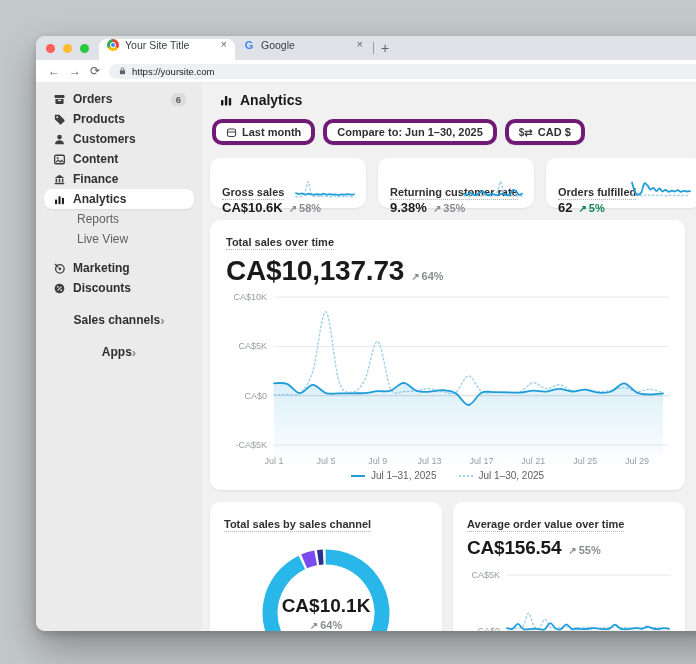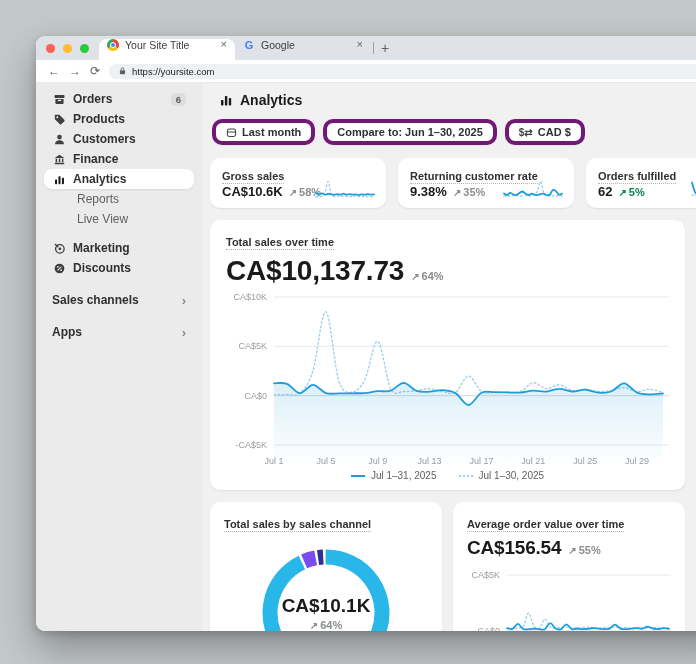--- a/index.html
+++ b/index.html
@@ -27,32 +27,32 @@
   .app{display:flex;height:549px}
   .sidebar{width:166px;box-sizing:border-box;background:#ebebeb;padding:6px 8px 0 8px;flex:0 0 auto}
   .nav-item{height:20px;display:flex;align-items:center;gap:7px;padding:0 8px;border-radius:8px;font-size:12px;font-weight:600;color:#303030;cursor:default}
   .nav-item.sub{padding-left:33px;color:#616161;font-weight:500}
   .nav-item.selected{background:#fff;box-shadow:0 1px 2px rgba(0,0,0,.08);font-weight:700}
   .nav-item.gap{margin-top:9px}
   .nav-ico{width:14px;height:14px;display:flex;align-items:center;justify-content:center}
   .nav-ico svg{display:block}
   .nav-label{flex:1}
   .nav-badge{background:#dcdcdc;color:#5c5c5c;font-size:9.5px;font-weight:600;border-radius:5px;padding:1px 5px}
-  .nav-section{height:20px;margin-top:12px;display:flex;align-items:center;justify-content:space-between;padding:0 8px;font-size:12px;font-weight:600;color:#303030}
+  .nav-section{height:20px;margin-top:12px;display:flex;align-items:center;justify-content:center;padding:0 8px;font-size:12px;font-weight:600;color:#303030}
   .chev{color:#8a8a8a;font-size:13px}
   
   .content{flex:1;background:#f1f1f1;padding-left:8px;overflow:visible}
   .page-header{display:flex;align-items:center;gap:7px;margin:9px 0 0 9px}
   .page-header h1{margin:0;font-size:14px;font-weight:700;color:#1a1a1a}
   .pills{display:flex;gap:8px;margin:11px 0 0 2px}
   .pill{display:inline-flex;align-items:center;gap:5px;background:#fff;border:4px solid #701a75;border-radius:10px;padding:3px 10px;font-size:11px;font-weight:600;color:#303030;box-shadow:0 1px 1px rgba(0,0,0,.05);white-space:nowrap}
   .pill .picon{color:#444;font-size:10px;display:flex;align-items:center}
   .metrics{display:flex;gap:12px;margin-top:13px;width:max-content}
   .card{background:#fff;border-radius:10px;box-shadow:0 1px 2px rgba(0,0,0,.08);box-sizing:border-box}
-  .metric-card{width:176px;height:50px;padding:8px 12px;position:relative;flex:0 0 auto}
+  .metric-card{width:156px;height:50px;padding:24px 12px;position:relative;flex:0 0 auto}
   .card-title{display:inline-block;font-size:11px;font-weight:600;color:#303030;border-bottom:1px dotted #b3b3b3;padding-bottom:1px;white-space:nowrap}
   .metric-row{display:flex;align-items:baseline;gap:6px}
   .metric-value{font-size:13px;font-weight:700;color:#1a1a1a}
   .delta{font-size:11px;font-weight:600;color:#8a8e90;display:inline-flex;align-items:baseline;gap:2px}
   .delta .arrow{font-size:10px}
   .spark{position:absolute;right:10px;bottom:7px;width:62px;height:24px}
   .main-card{width:475px;height:270px;margin-top:12px;padding:12px 16px}
   .big-row{margin-top:5px;display:flex;align-items:baseline;gap:7px}
   .big-value{font-size:28px;font-weight:700;color:#1a1a1a;letter-spacing:-.2px}
   .chart-main{width:443px;height:178px;margin-top:2px}
@@ -134,20 +134,30 @@
         <span class="nav-label">Products</span>
       </div>
       <div class="nav-item">
         <span class="nav-ico">
             <svg width="13" height="13" viewBox="0 0 14 14">
               <circle cx="7" cy="4.4" r="2.5" fill="#3f3f3f"></circle>
               <path d="M2.2 12 c0-2.7 2.1-4.3 4.8-4.3 s4.8 1.6 4.8 4.3 Z" fill="#3f3f3f"></path>
             </svg>
           </span>
         <span class="nav-label">Customers</span>
+      </div>
+      <div class="nav-item">
+        <span class="nav-ico">
+            <svg width="13" height="13" viewBox="0 0 14 14">
+              <rect x="1.8" y="2.4" width="10.4" height="9.2" rx="1.4" fill="none" stroke="#3f3f3f" stroke-width="1.4"></rect>
+              <circle cx="5" cy="5.4" r="1" fill="#3f3f3f"></circle>
+              <path d="M3 10.2 l2.6-2.6 2 2 1.6-1.6 2 2.2" fill="none" stroke="#3f3f3f" stroke-width="1.2"></path>
+            </svg>
+          </span>
+        <span class="nav-label">Content</span>
       </div>
       <div class="nav-item">
         <span class="nav-ico">
             <svg width="13" height="13" viewBox="0 0 14 14">
               <path d="M1.8 5.4 L7 2 l5.2 3.4 Z" fill="#3f3f3f"></path>
               <rect x="2.8" y="6" width="1.6" height="4" fill="#3f3f3f"></rect>
               <rect x="6.2" y="6" width="1.6" height="4" fill="#3f3f3f"></rect>
               <rect x="9.6" y="6" width="1.6" height="4" fill="#3f3f3f"></rect>
               <rect x="1.8" y="10.6" width="10.4" height="1.5" rx=".5" fill="#3f3f3f"></rect>
             </svg>

